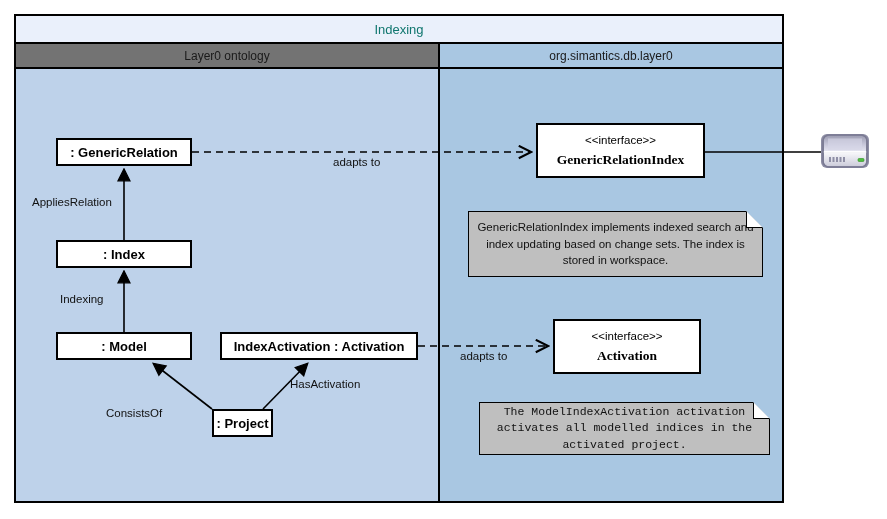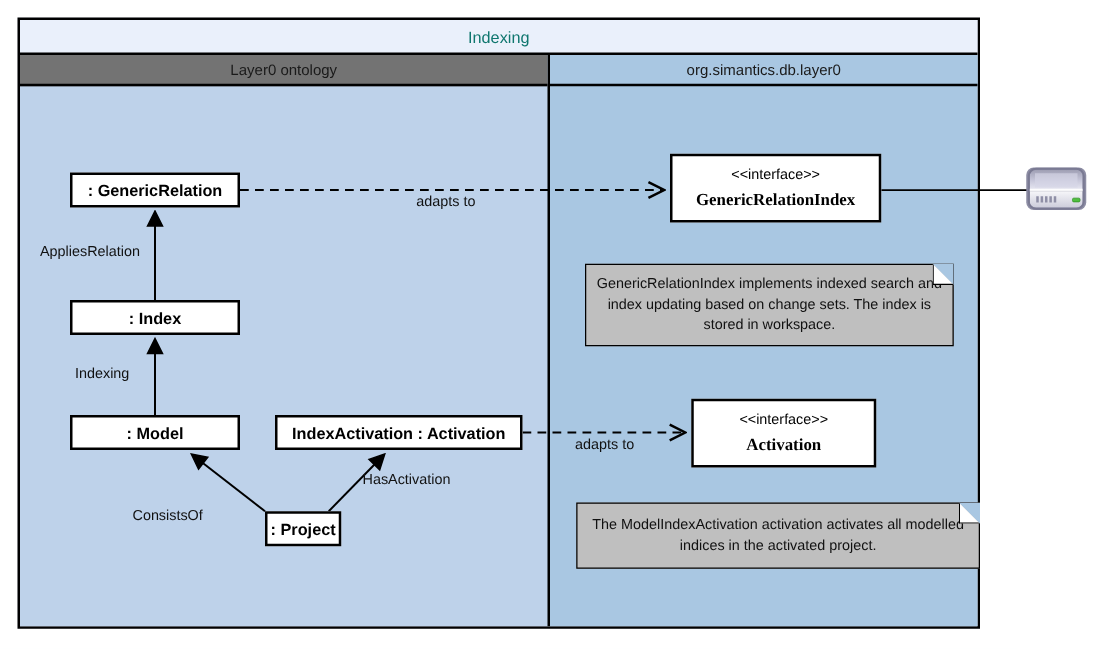--- a/index.html
+++ b/index.html
@@ -256,21 +256,21 @@
   <div class="edge-label" style="left:333px; top:156px;">adapts to</div>
 
   <div class="edge-label" style="left:460px; top:350px;">adapts to</div>
 
   <div class="note" style="left:468px; top:211px; width:295px; height:66px;">
     <span>GenericRelationIndex implements indexed search and index updating based on change sets. The index is stored in workspace.</span>
     <span class="note-fold2"></span>
     <span class="note-fold"></span>
   </div>
 
-  <div class="note" style="left:461px; top:402px; width:323px; height:53px;">
+  <div class="note" style="left:479px; top:402px; width:291px; height:53px;font-family:Liberation Mono, monospace;">
     <span>The ModelIndexActivation activation activates all modelled indices in the activated project.</span>
     <span class="note-fold2"></span>
     <span class="note-fold"></span>
   </div>
 
   <div class="drive-icon">
     <svg viewBox="0 0 54 42" width="54" height="42">
       <defs>
         <linearGradient id="topg" x1="0" y1="0" x2="0" y2="1">
           <stop offset="0%" stop-color="#9f9fb4"></stop>

